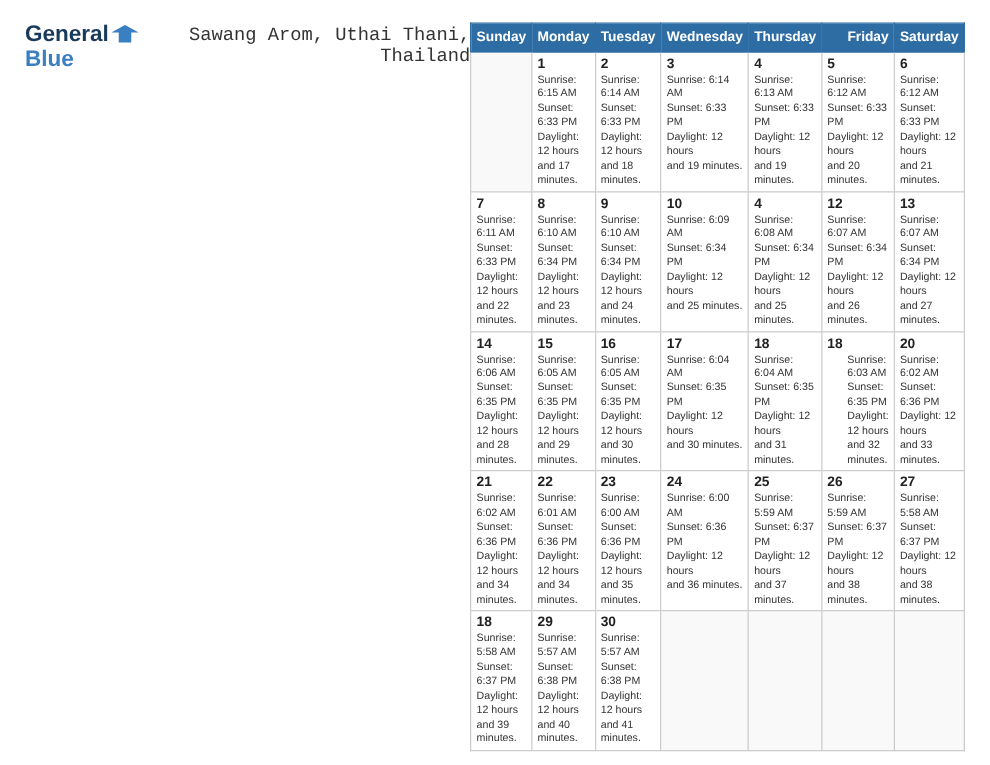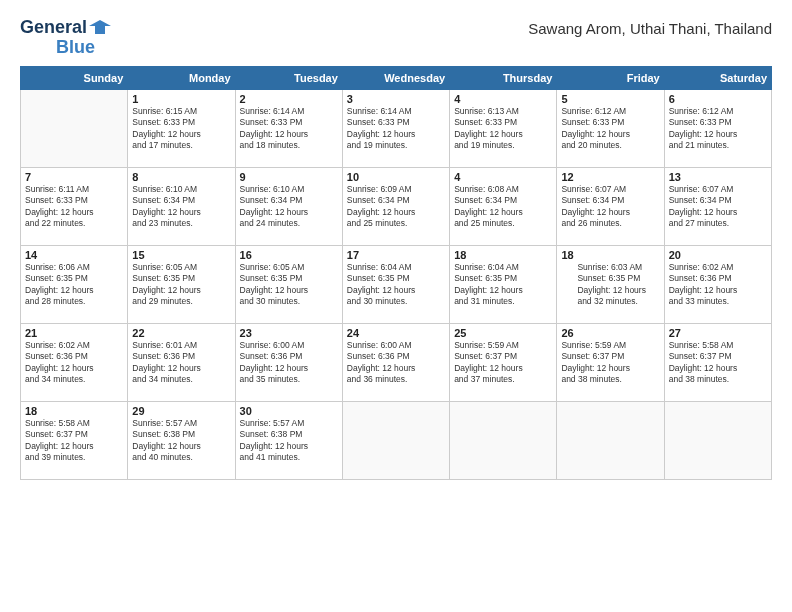--- a/index.html
+++ b/index.html
@@ -8,56 +8,56 @@
       background: #fff;
       width: 792px;
       height: 612px;
       overflow: hidden;
     }
     .page {
       width: 792px;
       height: 460px;
       padding: 18px 20px 12px 20px;
       display: flex;
-      flex-direction: column;
+      flex-direction: row;
     }
     .header {
       display: flex;
       justify-content: space-between;
       align-items: flex-start;
       margin-bottom: 8px;
     }
     .logo {
       display: flex;
       flex-direction: column;
       align-items: flex-start;
     }
     .logo-text {
       font-size: 18px;
       font-weight: bold;
       color: #1a3a5c;
       line-height: 1.1;
     }
     .logo-blue {
       color: #3a7fc1;
-      margin-left: 36px;
     }
     .title-block {
       text-align: right;
     }
     .month-title {
       font-size: 36px;
       font-weight: bold;
       color: #1a3a5c;
       line-height: 1.1;
     }
     .location-title {
       font-size: 15px;
       color: #333;
       margin-top: 2px;
+      font-family: Liberation Mono, monospace;
     }
     .calendar {
       flex: 1;
       border-collapse: collapse;
       width: 100%;
       font-size: 9.5px;
     }
     .calendar th {
       background: #2e6da4;
       color: #fff;

